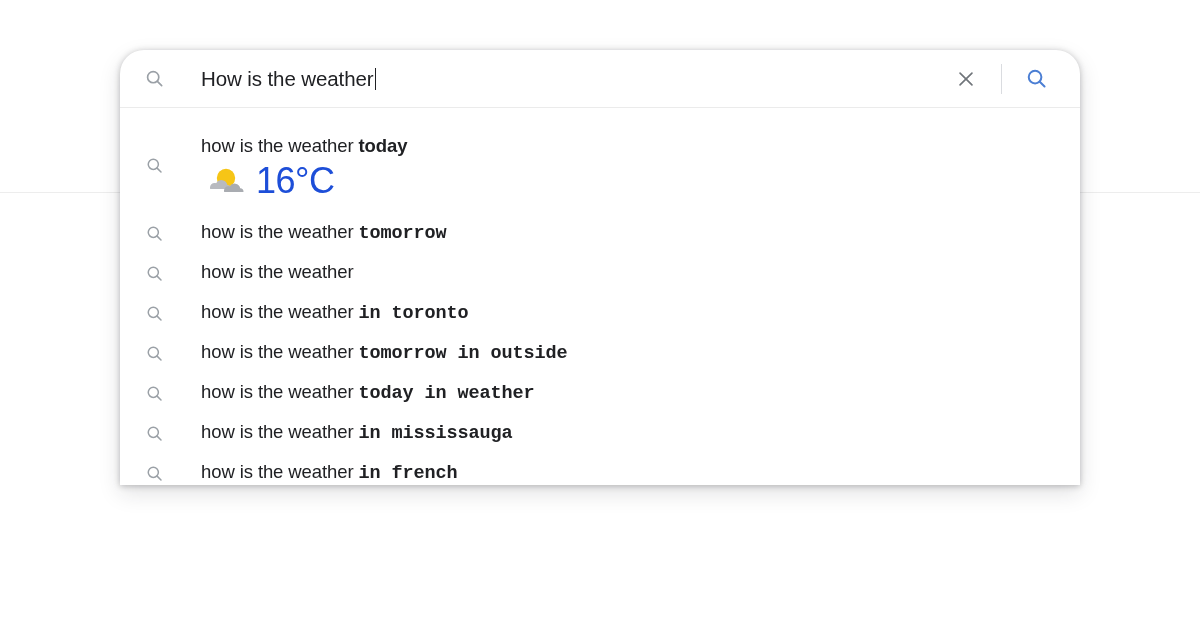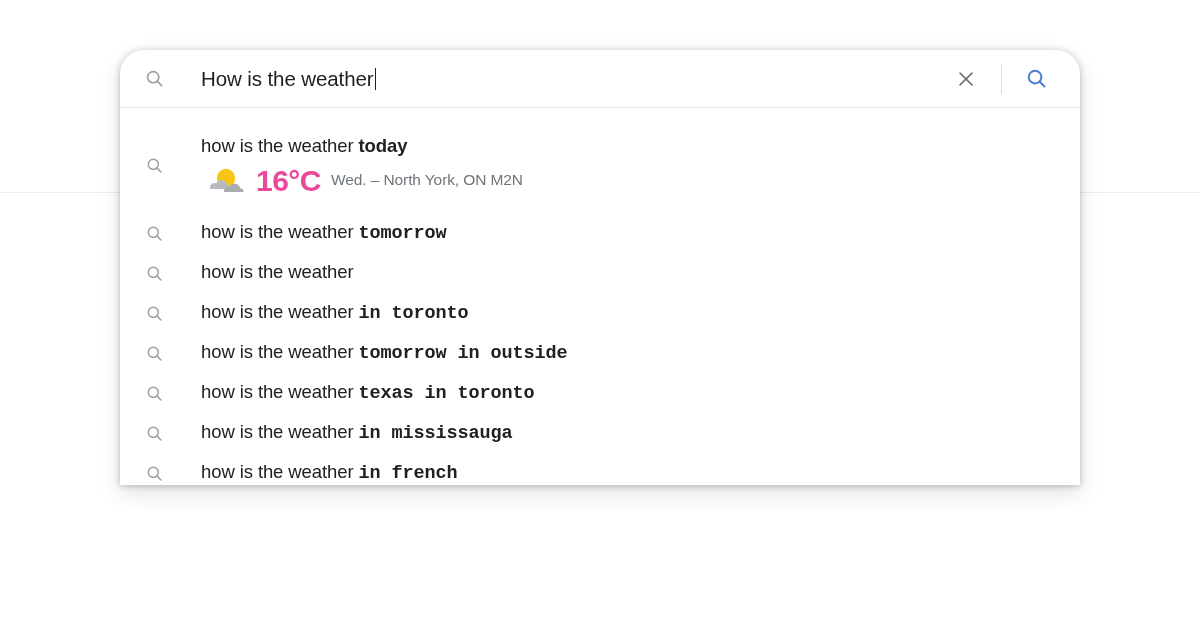--- a/index.html
+++ b/index.html
@@ -175,24 +175,24 @@
     padding-left: 3px;
   }
   .wx-icon {
     width: 44px;
     height: 32px;
     flex: 0 0 44px;
     position: relative;
     margin-right: 8px;
   }
   .wx-temp {
-    font-size: 30px;
+    font-size: 36px;
     line-height: 32px;
-    color: #ec4899;
-    font-weight: 700;
+    color: #1d4ed8;
+    font-weight: 400;
     letter-spacing: -0.5px;
     white-space: nowrap;
   }
   .wx-meta {
     font-size: 15.5px;
     line-height: 20px;
     color: #70757a;
     white-space: nowrap;
     margin-left: 10px;
     padding-bottom: 1px;
@@ -249,21 +249,20 @@
         <div class="rich-title"><span>how is the weather </span><b>today</b></div>
         <div class="rich-weather">
           <span class="wx-icon">
             <svg width="44" height="32" viewBox="0 0 44 32">
               <circle cx="22" cy="13" r="9.2" fill="#f6c516"></circle>
               <path d="M6 22.5a4.6 4.6 0 0 1 4.6-4.6c.5 0 1 .08 1.45.23A6.2 6.2 0 0 1 23.4 20a3.8 3.8 0 0 1 3.5 3.8v.2H6.2a4.7 4.7 0 0 1-.2-1.5z" fill="#b8babf"></path>
               <path d="M20 25.5a4.3 4.3 0 0 1 4.3-4.3c.46 0 .9.07 1.33.21a5.8 5.8 0 0 1 10.6 1.73 3.55 3.55 0 0 1 3.27 3.55v.31H20.2a4.4 4.4 0 0 1-.2-1.5z" fill="#a9acb1"></path>
             </svg>
           </span>
           <span class="wx-temp">16°C</span>
-          <span class="wx-meta">Wed. – North York, ON M2N</span>
         </div>
       </span>
     </div>
 
     <div class="sugg">
       <span class="sugg-icon">
         <svg width="19" height="19" viewBox="0 0 24 24" fill="none" stroke="currentColor" stroke-width="1.9" stroke-linecap="round">
             <circle cx="10.5" cy="10.5" r="6.4"></circle>
             <line x1="15.3" y1="15.3" x2="20.2" y2="20.2"></line>
           </svg>
@@ -310,21 +309,21 @@
     </div>
 
     <div class="sugg">
       <span class="sugg-icon">
         <svg width="19" height="19" viewBox="0 0 24 24" fill="none" stroke="currentColor" stroke-width="1.9" stroke-linecap="round">
             <circle cx="10.5" cy="10.5" r="6.4"></circle>
             <line x1="15.3" y1="15.3" x2="20.2" y2="20.2"></line>
           </svg>
       </span>
       <span class="sugg-body">
-        <span class="sugg-text"><span>how is the weather </span><b>texas in toronto</b></span>
+        <span class="sugg-text"><span>how is the weather </span><b>today in weather</b></span>
       </span>
     </div>
 
 
 
     <div class="sugg">
       <span class="sugg-icon">
         <svg width="19" height="19" viewBox="0 0 24 24" fill="none" stroke="currentColor" stroke-width="1.9" stroke-linecap="round">
             <circle cx="10.5" cy="10.5" r="6.4"></circle>
             <line x1="15.3" y1="15.3" x2="20.2" y2="20.2"></line>

